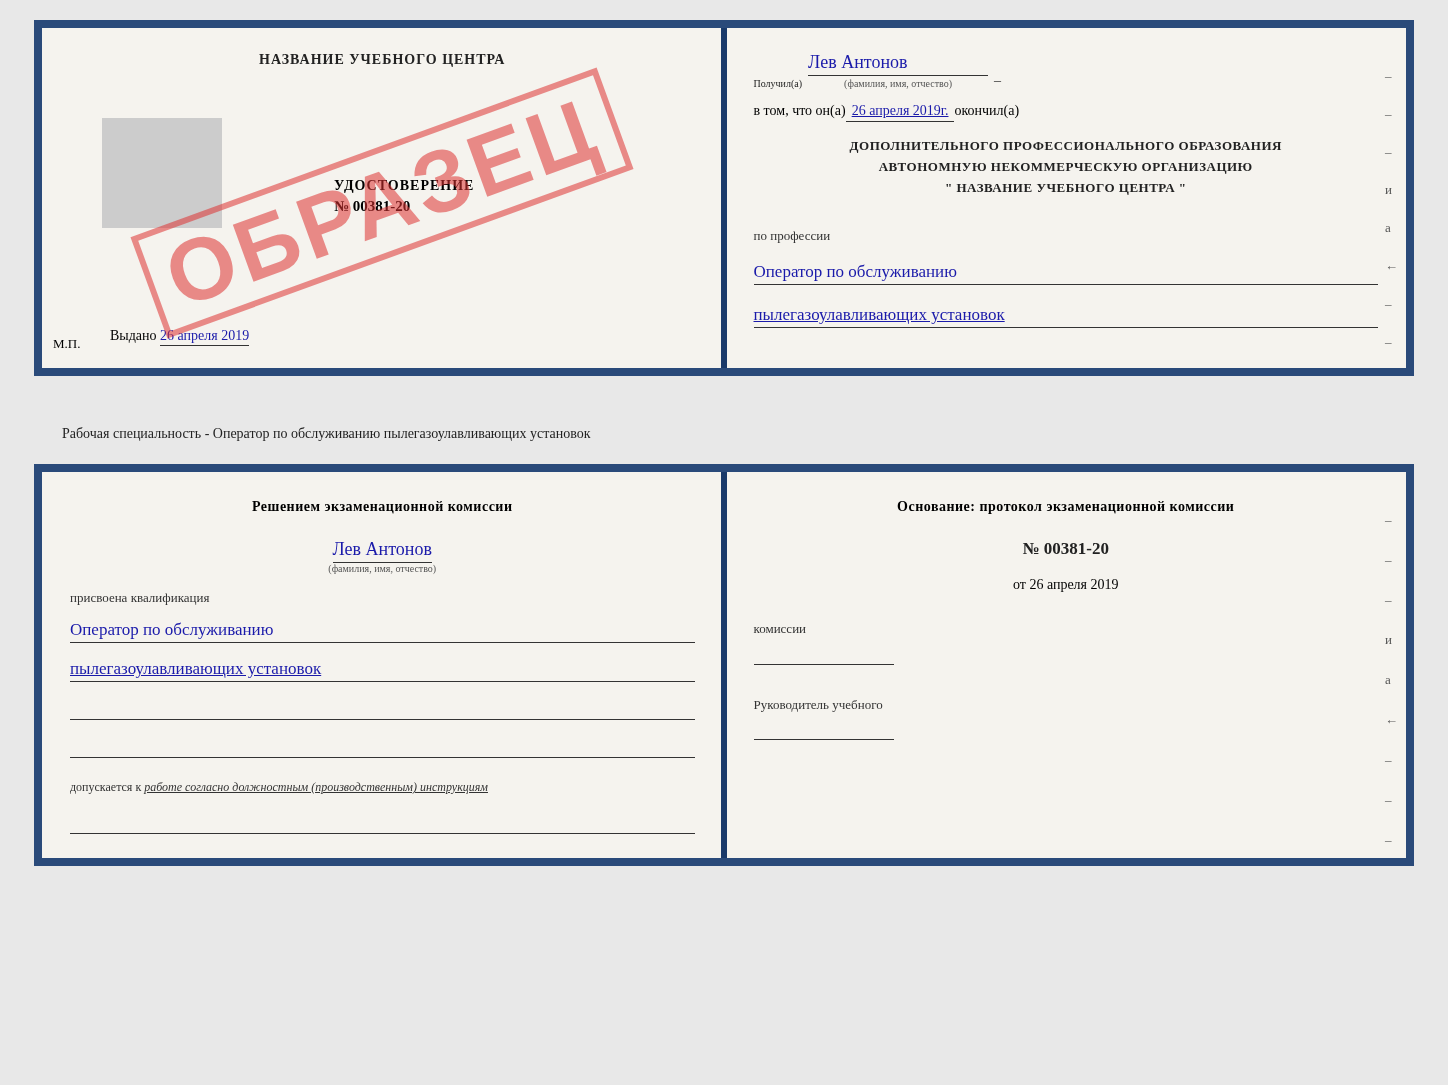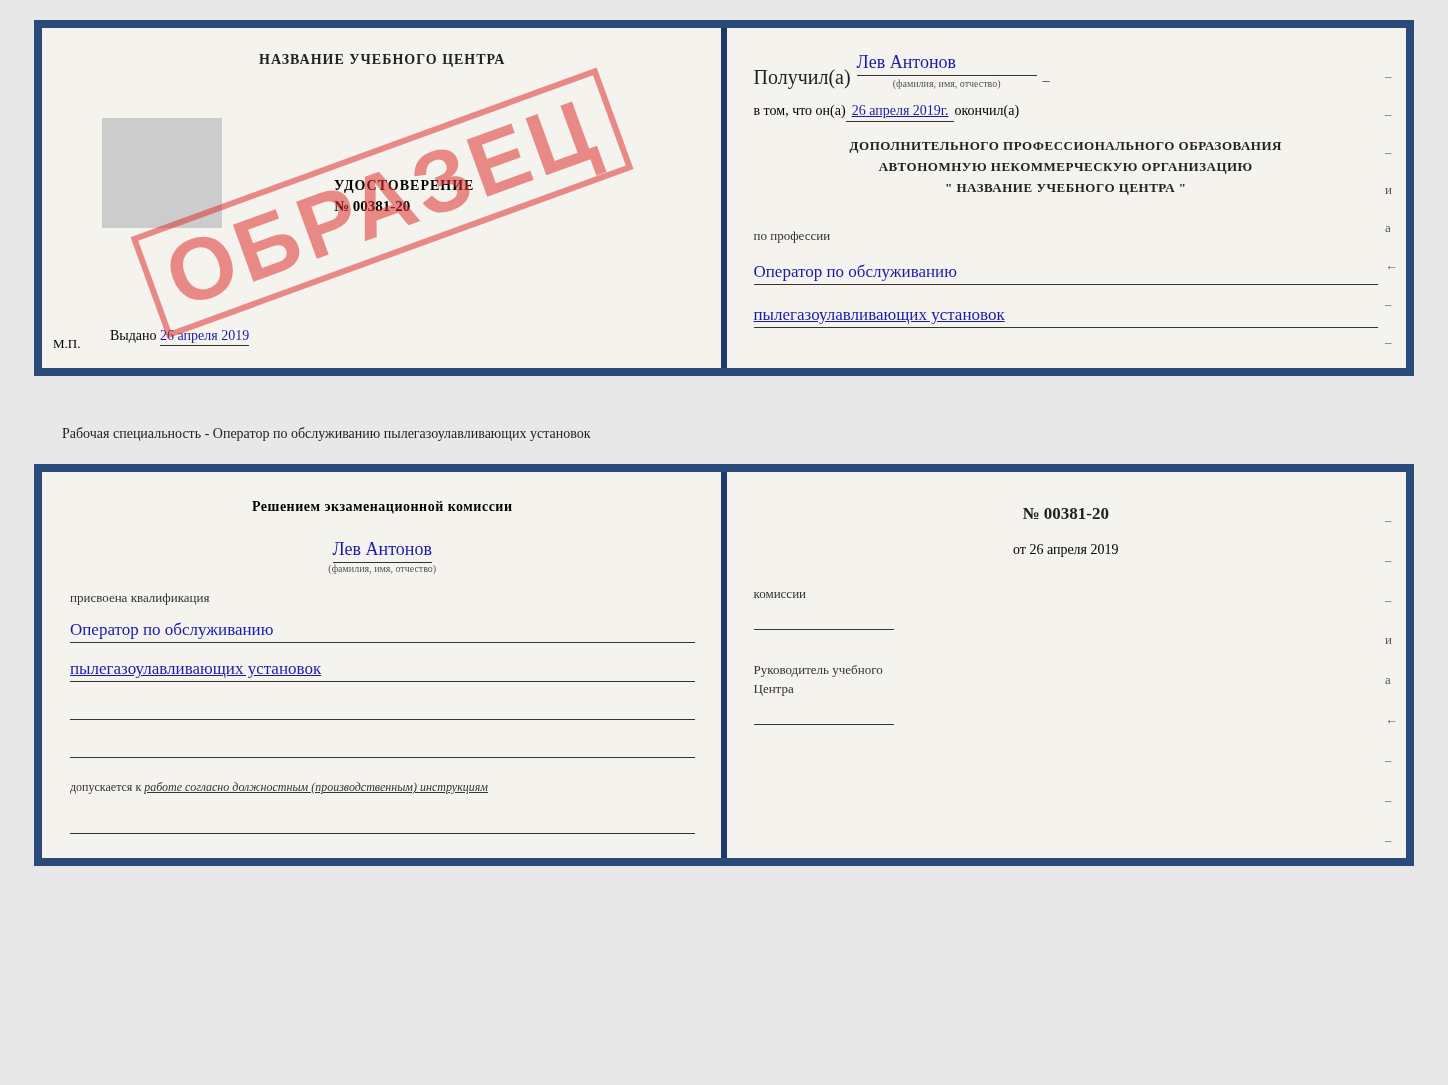--- a/index.html
+++ b/index.html
@@ -138,21 +138,21 @@
 
     .poluchil-line {
       display: flex;
       align-items: flex-end;
       gap: 6px;
       font-size: 14px;
       flex-wrap: wrap;
     }
 
     .poluchil-label {
-      font-size: 20px;
+      font-size: 10px;
       color: #222;
     }
 
     .handwritten-name {
       font-family: 'Segoe Script', 'Comic Sans MS', cursive;
       font-size: 18px;
       color: #1a1aaa;
       border-bottom: 1px solid #333;
       padding-bottom: 2px;
       min-width: 180px;
@@ -476,36 +476,36 @@
 
     <div class="dopuskaetsya-block">
       <span>допускается к</span>
       <span class="dopuskaetsya-hand">работе согласно должностным (производственным) инструкциям</span>
     </div>
 
     <span class="empty-line-bottom2"></span>
   </div>
 
   <div class="right-panel">
+    <div class="osnovan-title">Основание: протокол экзаменационной комиссии</div>
 
     <div class="protocol-number">№  00381-20</div>
 
     <div class="ot-date">
       <span>от</span>
       <span>26 апреля 2019</span>
     </div>
 
     <div class="predsedatel-block">
       <div>комиссии</div>
       <span class="sign-line"></span>
     </div>
 
     <div class="rukovoditel-block">
       <div>Руководитель учебного</div>
-      <div>Центра</div>
       <span class="sign-line"></span>
     </div>
 
     <div class="bottom-side-dashes">
       <span class="side-dash">–</span>
       <span class="side-dash">–</span>
       <span class="side-dash">–</span>
       <span class="side-dash">и</span>
       <span class="side-dash">а</span>
       <span class="side-dash">←</span>

